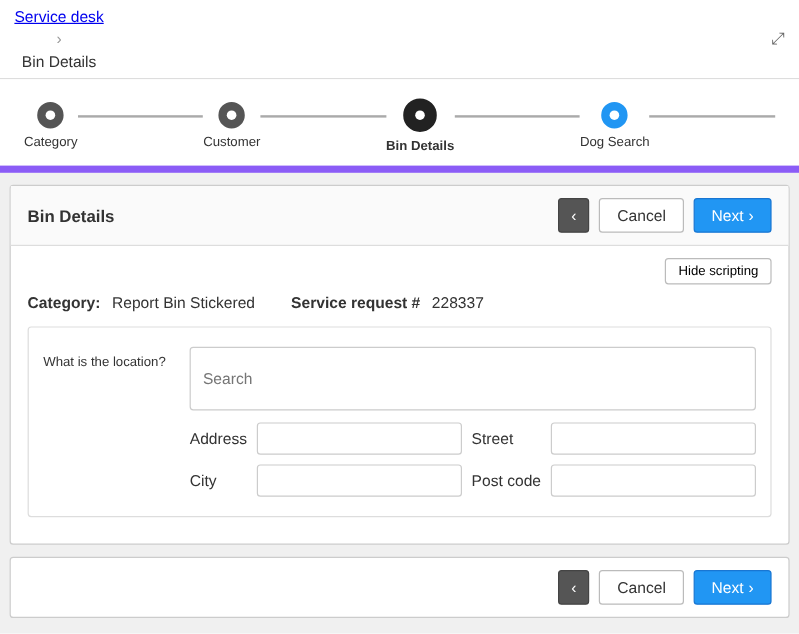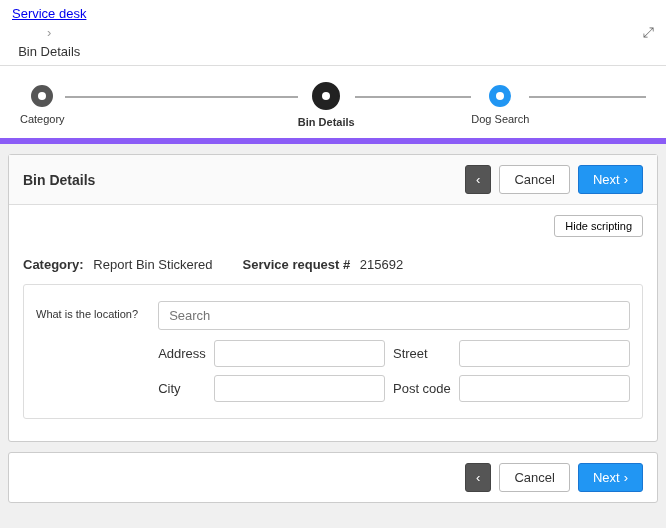--- a/index.html
+++ b/index.html
@@ -166,21 +166,21 @@
     }
 
     
     .content-body {
       padding: 10px 14px;
     }
 
     .hide-scripting-row {
       display: flex;
       justify-content: flex-end;
-      margin-bottom: 20px;
+      margin-bottom: 8px;
     }
 
     .info-row {
       display: flex;
       gap: 30px;
       margin-bottom: 12px;
       font-size: 13px;
     }
     .info-row span.label { font-weight: bold; }
     .info-row span.value { margin-left: 6px; }
@@ -215,21 +215,21 @@
     }
     .location-fields {
       flex: 1;
     }
 
     .search-input-wrap {
       margin-bottom: 10px;
     }
     .search-input-wrap input {
       width: 100%;
-      padding: 6px 10px;
+      padding: 18px 10px;
       border: 1px solid #ccc;
       border-radius: 3px;
       font-size: 13px;
       color: #999;
     }
 
     .address-grid {
       display: grid;
       grid-template-columns: auto 1fr auto 1fr;
       gap: 8px;
@@ -277,20 +277,26 @@
   <div class="stepper">
 
     <div class="step-item">
       <div class="step-circle completed">
         <div class="inner-dot"></div>
       </div>
       <span class="step-label">Category</span>
     </div>
     <div class="step-connector"></div>
 
+    <div class="step-item">
+      <div class="step-circle completed">
+        <div class="inner-dot"></div>
+      </div>
+      <span class="step-label">Customer</span>
+    </div>
     <div class="step-connector"></div>
 
     <div class="step-item">
       <div class="step-circle active">
         <div class="inner-dot"></div>
       </div>
       <span class="step-label bold">Bin Details</span>
     </div>
     <div class="step-connector"></div>
 
@@ -327,21 +333,21 @@
       <button class="btn-sm">Hide scripting</button>
     </div>
 
     <div class="info-row">
       <div>
         <span class="label">Category:</span>
         <span class="value">Report Bin Stickered</span>
       </div>
       <div>
         <span class="label">Service request #</span>
-        <span class="value">215692</span>
+        <span class="value">228337</span>
       </div>
     </div>
 
     <div class="section-box">
       <div class="section-body">
 
         <div class="location-row">
           <div class="location-label">What is the location?</div>
           <div class="location-fields">
             <div class="search-input-wrap">

